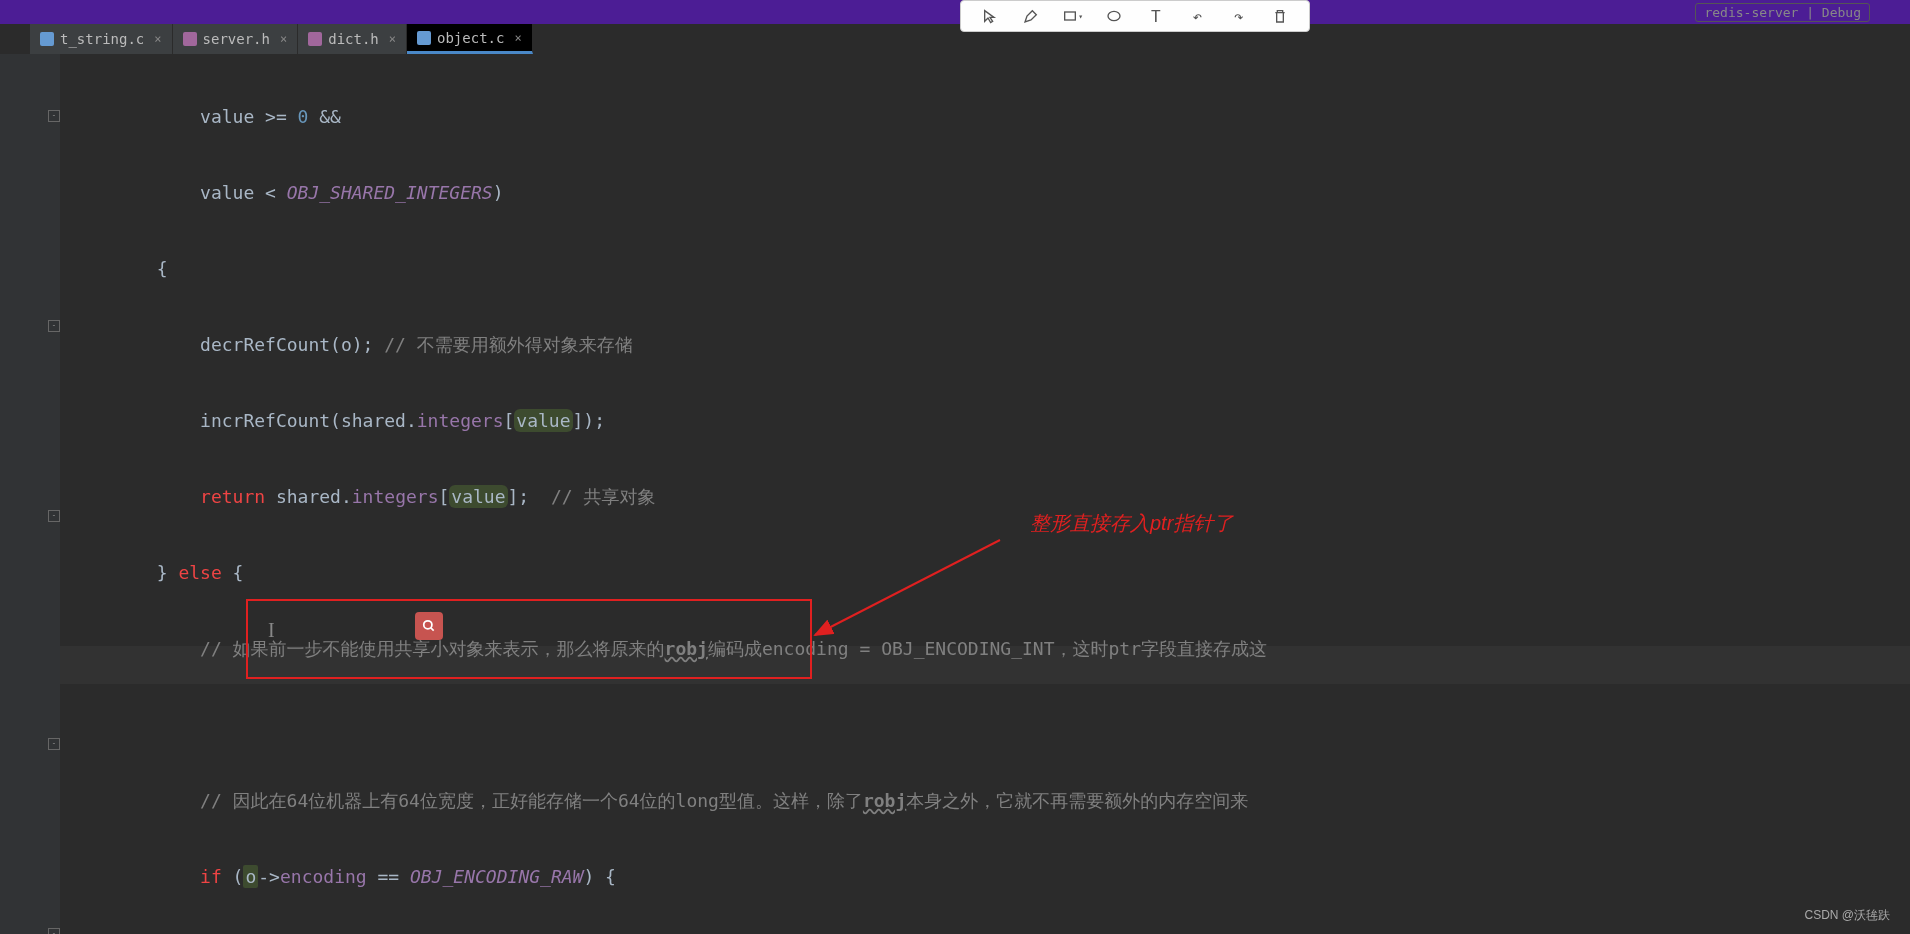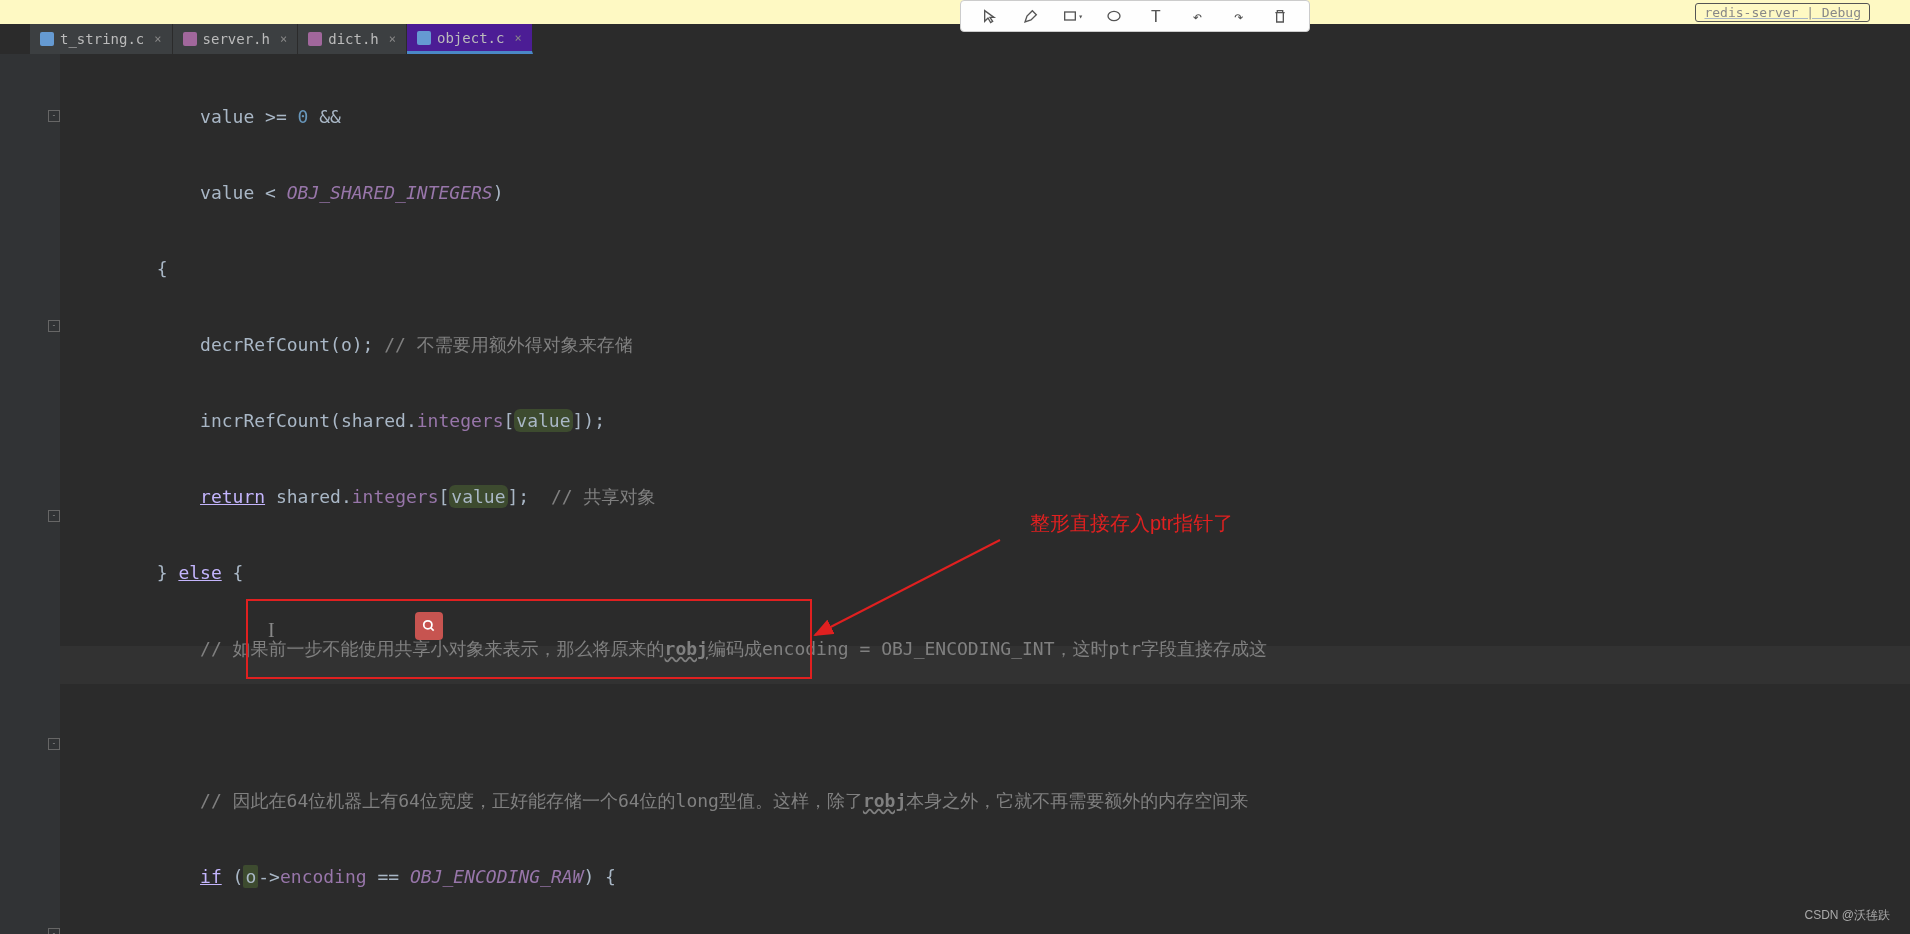--- a/index.html
+++ b/index.html
@@ -12,27 +12,26 @@
       height: 934px;
       overflow: hidden;
       position: relative;
     }
     .top-toolbar {
       position: absolute;
       top: 0;
       left: 0;
       right: 0;
       height: 24px;
-      background: #fef9c3;
+      background: #4c1d95;
       display: flex;
       justify-content: flex-end;
       align-items: center;
       padding-right: 40px;
       gap: 10px;
-      text-decoration: underline;
     }
     .run-config {
       color: #888;
       font-size: 13px;
       border: 1px solid #555;
       padding: 1px 8px;
       border-radius: 3px;
     }
     .tabs {
       position: absolute;
@@ -46,21 +45,21 @@
       display: flex;
       align-items: center;
       padding: 0 10px;
       gap: 6px;
       color: #bbbbbb;
       font-size: 14px;
       border-right: 1px solid #2b2b2b;
       cursor: pointer;
     }
     .tab.active {
-      background: #4c1d95;
+      background: #000000;
       border-bottom: 3px solid #4a88c7;
     }
     .tab-icon {
       width: 14px;
       height: 14px;
       display: inline-block;
     }
     .tab-icon.c { background: #659ad2; border-radius: 2px; }
     .tab-icon.h { background: #a1679c; border-radius: 2px; }
     .tab-close {
@@ -88,21 +87,21 @@
       line-height: 10px;
     }
     .code-area {
       position: absolute;
       left: 70px;
       top: 60px;
       right: 0;
       line-height: 38px;
       white-space: pre;
     }
-    .kw { color: #c4b5fd; text-decoration: underline; }
+    .kw { color: #ef4444; }
     .const { color: #9876aa; font-style: italic; }
     .highlight-param { background: #3d4b2f; border-radius: 6px; padding: 1px 2px; }
     .highlight-var { background: #3d4b2f; border-radius: 2px; padding: 1px 2px; }
     .comment { color: #808080; }
     .field { color: #9876aa; }
     .num { color: #6897bb; }
     .wavy { text-decoration: underline wavy #808080; font-weight: bold; }
     .current-line {
       position: absolute;
       left: 0;
@@ -285,15 +284,15 @@
 
 <svg class="arrow-svg" style="left:700px; top:530px;" width="320" height="160">
   <defs>
     <marker id="arrowhead" markerWidth="10" markerHeight="8" refX="9" refY="4" orient="auto">
       <polygon points="0 0, 10 4, 0 8" fill="#e02020"></polygon>
     </marker>
   </defs>
   <line x1="300" y1="10" x2="115" y2="105" stroke="#e02020" stroke-width="2" marker-end="url(#arrowhead)"></line>
 </svg>
 
-<div class="red-text" style="left:1030px; top:510px;">整形直接存入ptr指针了</div>
+<div class="red-text" style="left:1030px; top:510px;font-style:italic;">整形直接存入ptr指针了</div>
 
 <div class="watermark">CSDN @沃毪趺</div>
 
 </body></html>

